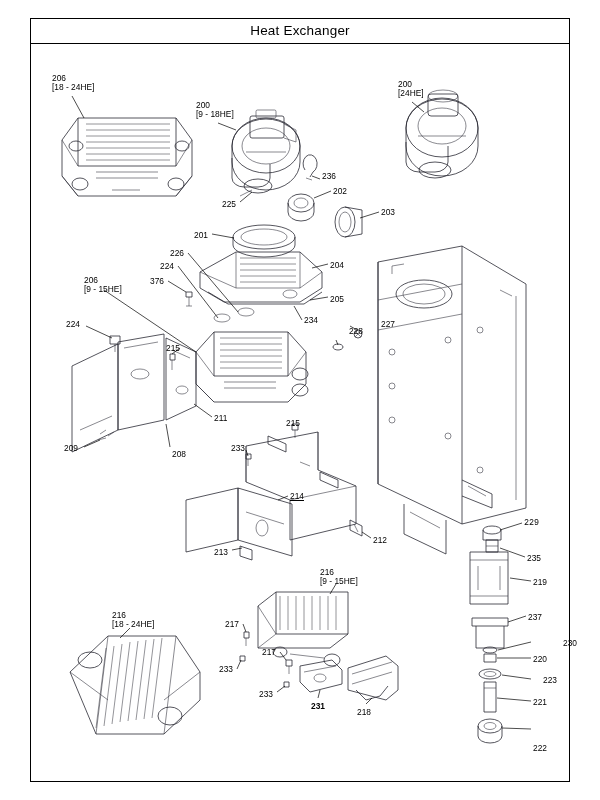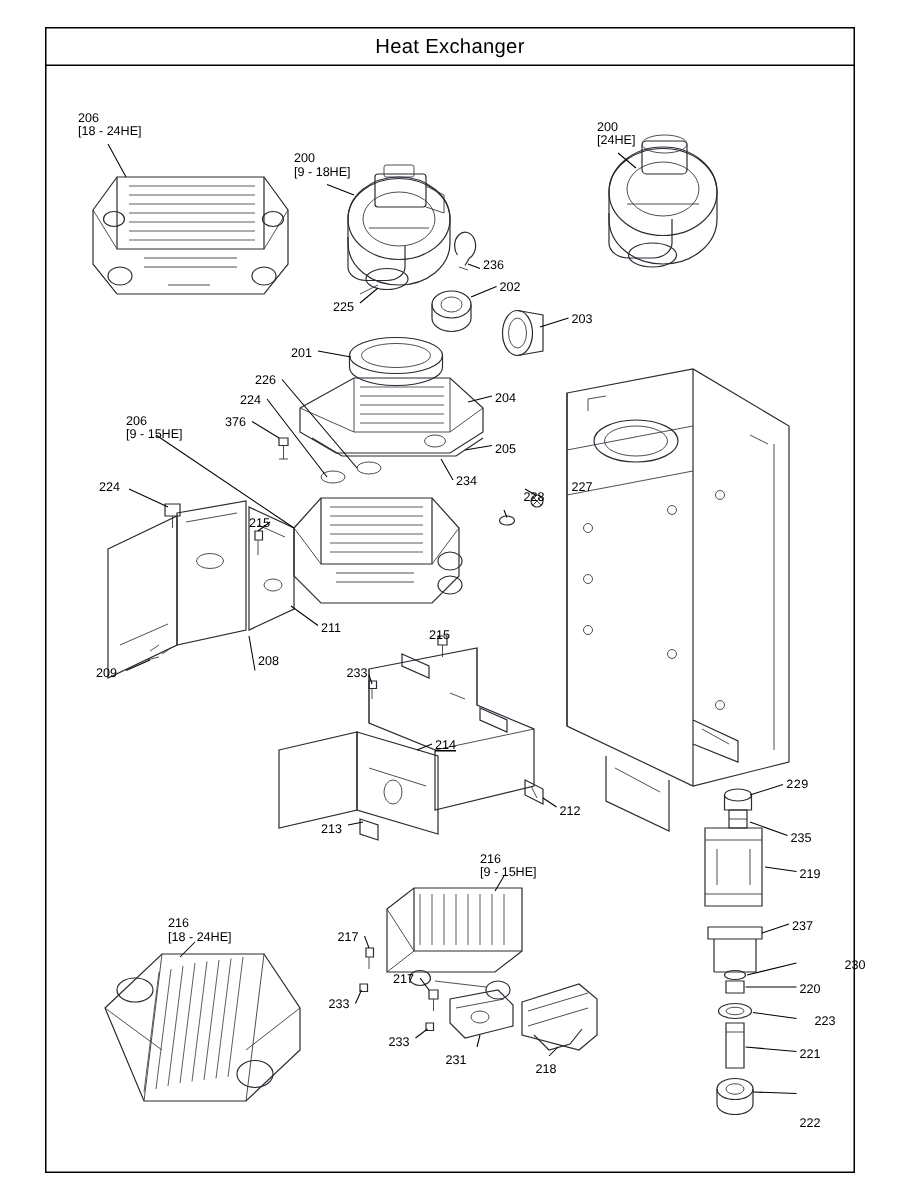--- a/index.html
+++ b/index.html
@@ -439,38 +439,38 @@
       <div class="callout" style="left: 150px; top: 277px;"><div>376</div></div>
       <div class="callout c2" style="left: 84px; top: 276px;"><div>206</div><div>[9 - 15HE]</div></div>
       <div class="callout" style="left: 330px; top: 295px;"><div>205</div></div>
       <div class="callout" style="left: 304px; top: 316px;"><div>234</div></div>
       <div class="callout" style="left: 349px; top: 320px; margin-left: 32px;"><div>227</div></div>
       <div class="callout" style="left: 325px; top: 327px; margin-left: 24px;"><div>228</div></div>
       <div class="callout" style="left: 66px; top: 320px;"><div>224</div></div>
       <div class="callout" style="left: 166px; top: 344px;"><div>215</div></div>
       <div class="callout" style="left: 214px; top: 414px;"><div>211</div></div>
       <div class="callout" style="left: 286px; top: 419px;"><div>215</div></div>
-      <div class="callout" style="left: 172px; top: 436px;"><div>208</div></div>
+      <div class="callout" style="left: 172px; top: 450px;"><div>208</div></div>
       <div class="callout" style="left: 64px; top: 444px;"><div>209</div></div>
       <div class="callout" style="left: 231px; top: 444px;"><div>233</div></div>
       <div class="callout" style="left: 290px; top: 492px; text-decoration: underline;"><div>214</div></div>
       <div class="callout" style="left: 373px; top: 536px;"><div>212</div></div>
       <div class="callout" style="left: 214px; top: 548px;"><div>213</div></div>
       <div class="callout" style="left: 524px; top: 519px; font-family: Liberation Mono, monospace;"><div>229</div></div>
       <div class="callout" style="left: 527px; top: 554px;"><div>235</div></div>
       <div class="callout" style="left: 533px; top: 578px;"><div>219</div></div>
       <div class="callout" style="left: 528px; top: 613px;"><div>237</div></div>
       <div class="callout" style="left: 563px; top: 639px;"><div>230</div></div>
       <div class="callout" style="left: 533px; top: 655px;"><div>220</div></div>
       <div class="callout" style="left: 533px; top: 676px; margin-left: 10px;"><div>223</div></div>
       <div class="callout" style="left: 533px; top: 698px;"><div>221</div></div>
       <div class="callout" style="left: 533px; top: 744px;"><div>222</div></div>
       <div class="callout c2" style="left: 320px; top: 568px;"><div>216</div><div>[9 - 15HE]</div></div>
       <div class="callout" style="left: 225px; top: 620px;"><div>217</div></div>
       <div class="callout" style="left: 262px; top: 648px;"><div>217</div></div>
       <div class="callout" style="left: 219px; top: 665px;"><div>233</div></div>
       <div class="callout" style="left: 259px; top: 690px;"><div>233</div></div>
-      <div class="callout" style="left: 297px; top: 702px;"><div>231</div></div>
+      <div class="callout" style="left: 311px; top: 702px; font-weight: bold;"><div>231</div></div>
       <div class="callout" style="left: 357px; top: 708px;"><div>218</div></div>
       <div class="callout c2" style="left: 112px; top: 611px;"><div>216</div><div>[18 - 24HE]</div></div>
     </div>
 
 </div>
 
 </body></html>

